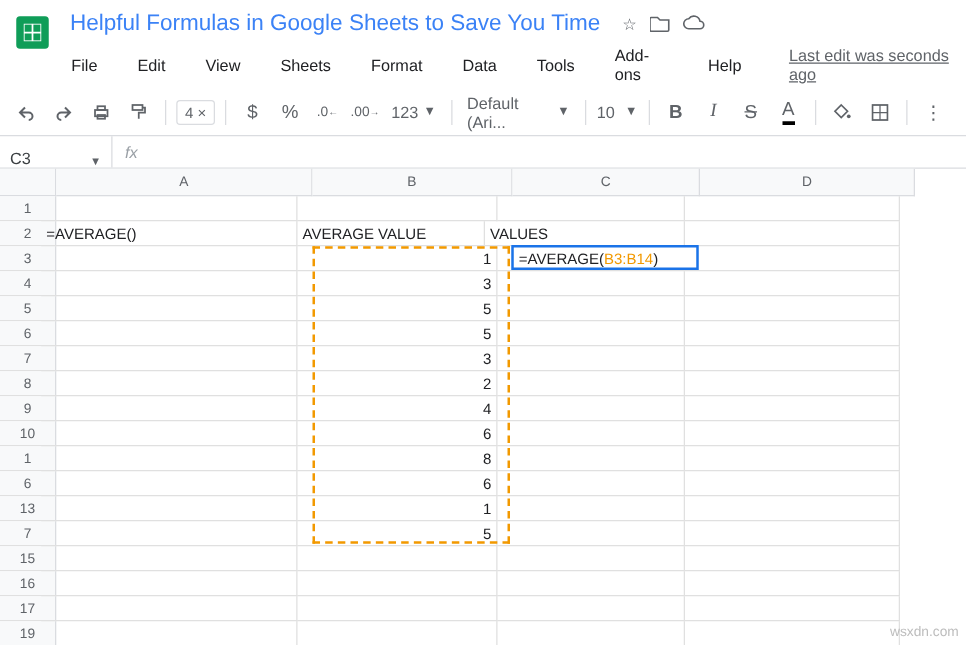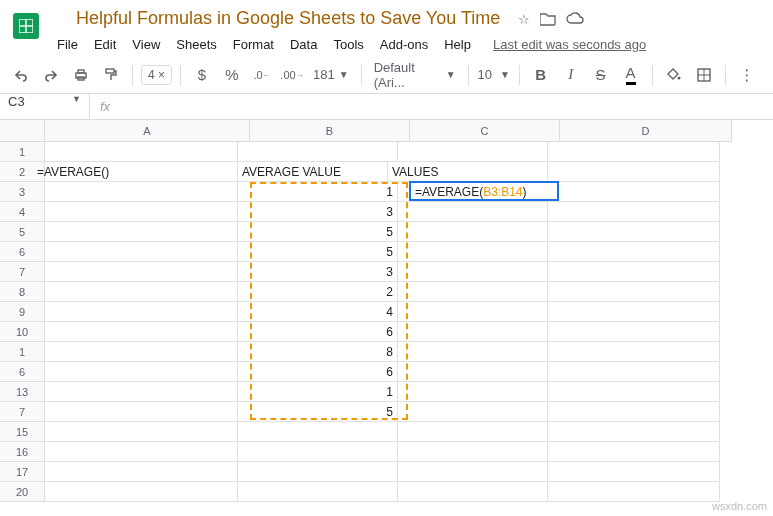--- a/index.html
+++ b/index.html
@@ -2,34 +2,34 @@
 <html><head>
   <meta charset="utf-8">
   <style>
     * { box-sizing: border-box; margin: 0; padding: 0; }
     body { font-family: Arial, sans-serif; font-size: 13px; color: #202124; background: #fff; width: 773px; height: 516px; overflow: hidden; position: relative; }
     .header { display: flex; align-items: flex-start; padding: 6px 0 0 6px; }
     .logo { width: 40px; height: 40px; display: flex; align-items: center; justify-content: center; }
     .logo-box { width: 26px; height: 26px; background: #0f9d58; border-radius: 3px; display: flex; align-items: center; justify-content: center; }
     .logo-grid { width: 14px; height: 14px; }
     .title-area { flex: 1; padding-left: 4px; }
-    .doc-title { font-size: 18px; color: #a16207; padding: 2px 6px; display: inline-block; margin-left: 20px; }
+    .doc-title { font-size: 18px; color: #3b82f6; padding: 2px 6px; display: inline-block; }
     .title-icons { display: inline-flex; gap: 10px; margin-left: 8px; color: #5f6368; vertical-align: middle; }
     .title-icons span { cursor: pointer; }
-    .menubar { display: flex; gap: 2px; padding: 2px 0 0 0; font-size: 13px; color: #202124; align-items: center; }
+    .menubar { display: flex; gap: 18px; padding: 2px 0 0 0; font-size: 13px; color: #202124; align-items: center; }
     .menubar span { padding: 4px 7px; cursor: pointer; border-radius: 3px; }
     .last-edit { color: #5f6368; text-decoration: underline; font-size: 13px; margin-left: 6px; cursor: pointer; }
     .toolbar { display: flex; align-items: center; height: 38px; border-bottom: 1px solid #dadce0; padding: 0 8px; gap: 4px; }
     .tb-btn { width: 26px; height: 26px; display: flex; align-items: center; justify-content: center; color: #5f6368; cursor: pointer; border-radius: 2px; font-size: 15px; }
     .tb-sep { width: 1px; height: 20px; background: #dadce0; margin: 0 4px; }
     .tb-text { font-size: 13px; color: #5f6368; padding: 0 4px; cursor: pointer; display: flex; align-items: center; gap: 2px; }
     .tb-dd { font-size: 10px; color: #5f6368; margin-left: 2px; }
     .hint-badge { background: #fff; border: 1px solid #dadce0; border-radius: 3px; padding: 2px 6px; font-size: 12px; color: #5f6368; cursor: pointer; }
     .formula-bar { display: flex; align-items: center; height: 26px; border-bottom: 1px solid #dadce0; }
-    .name-box { width: 90px; padding: 0 8px; font-size: 13px; color: #3c4043; border-right: 1px solid #dadce0; height: 100%; display: flex; align-items: flex-start; }
+    .name-box { width: 90px; padding: 0 8px; font-size: 13px; color: #3c4043; border-right: 1px solid #dadce0; height: 100%; display: flex; align-items: flex-end; }
     .name-box .dd { font-size: 9px; margin-left: auto; color: #5f6368; }
     .fx { width: 30px; text-align: center; font-style: italic; color: #9aa0a6; font-size: 13px; }
     .formula-input { flex: 1; font-size: 13px; font-family: Arial; padding-left: 4px; }
     .formula-input .fn { color: #202124; }
     .formula-input .range { color: #f29900; }
     .cursor-line { display: inline-block; width: 1px; height: 14px; background: #000; vertical-align: middle; }
     .grid-area { position: relative; }
     .corner { position: absolute; left: 0; top: 0; width: 45px; height: 22px; background: #f8f9fa; border-right: 1px solid #dadce0; border-bottom: 1px solid #dadce0; }
     .col-headers { position: absolute; left: 45px; top: 0; display: flex; height: 22px; }
     .col-h { background: #f8f9fa; border-right: 1px solid #dadce0; border-bottom: 1px solid #dadce0; display: flex; align-items: center; justify-content: center; font-size: 11px; color: #5f6368; }
@@ -117,21 +117,21 @@
   <div class="tb-btn">%</div>
   <div class="tb-btn" style="font-size:11px">
       <span>.0</span>
       <span style="font-size:8px">←</span>
     </div>
   <div class="tb-btn" style="font-size:11px">
       <span>.00</span>
       <span style="font-size:8px">→</span>
     </div>
   <div class="tb-text">
-      <span>181</span>
+      <span>123</span>
       <span class="tb-dd">▼</span>
     </div>
   <div class="tb-sep"></div>
   <div class="tb-text" style="width:90px">
       <span>Default (Ari...</span>
       <span class="tb-dd">▼</span>
     </div>
   <div class="tb-sep"></div>
   <div class="tb-text" style="width:34px;justify-content:center">
       <span>10</span>
@@ -189,21 +189,21 @@
       <div class="row-h">8</div>
       <div class="row-h">9</div>
       <div class="row-h">10</div>
       <div class="row-h">1</div>
       <div class="row-h">6</div>
       <div class="row-h">13</div>
       <div class="row-h">7</div>
       <div class="row-h">15</div>
       <div class="row-h">16</div>
       <div class="row-h">17</div>
-      <div class="row-h">20</div>
+      <div class="row-h">19</div>
     </div>
     <div class="cells">
       <div class="cell-row">
         <div class="cell" style="width: 205px;"></div>
         <div class="cell" style="width: 160px;"></div>
         <div class="cell" style="width: 150px;"></div>
         <div class="cell" style="width: 172px;"></div>
       </div>
       <div class="cell-row">
         <div class="cell" style="width: 205px;">=AVERAGE()</div>

